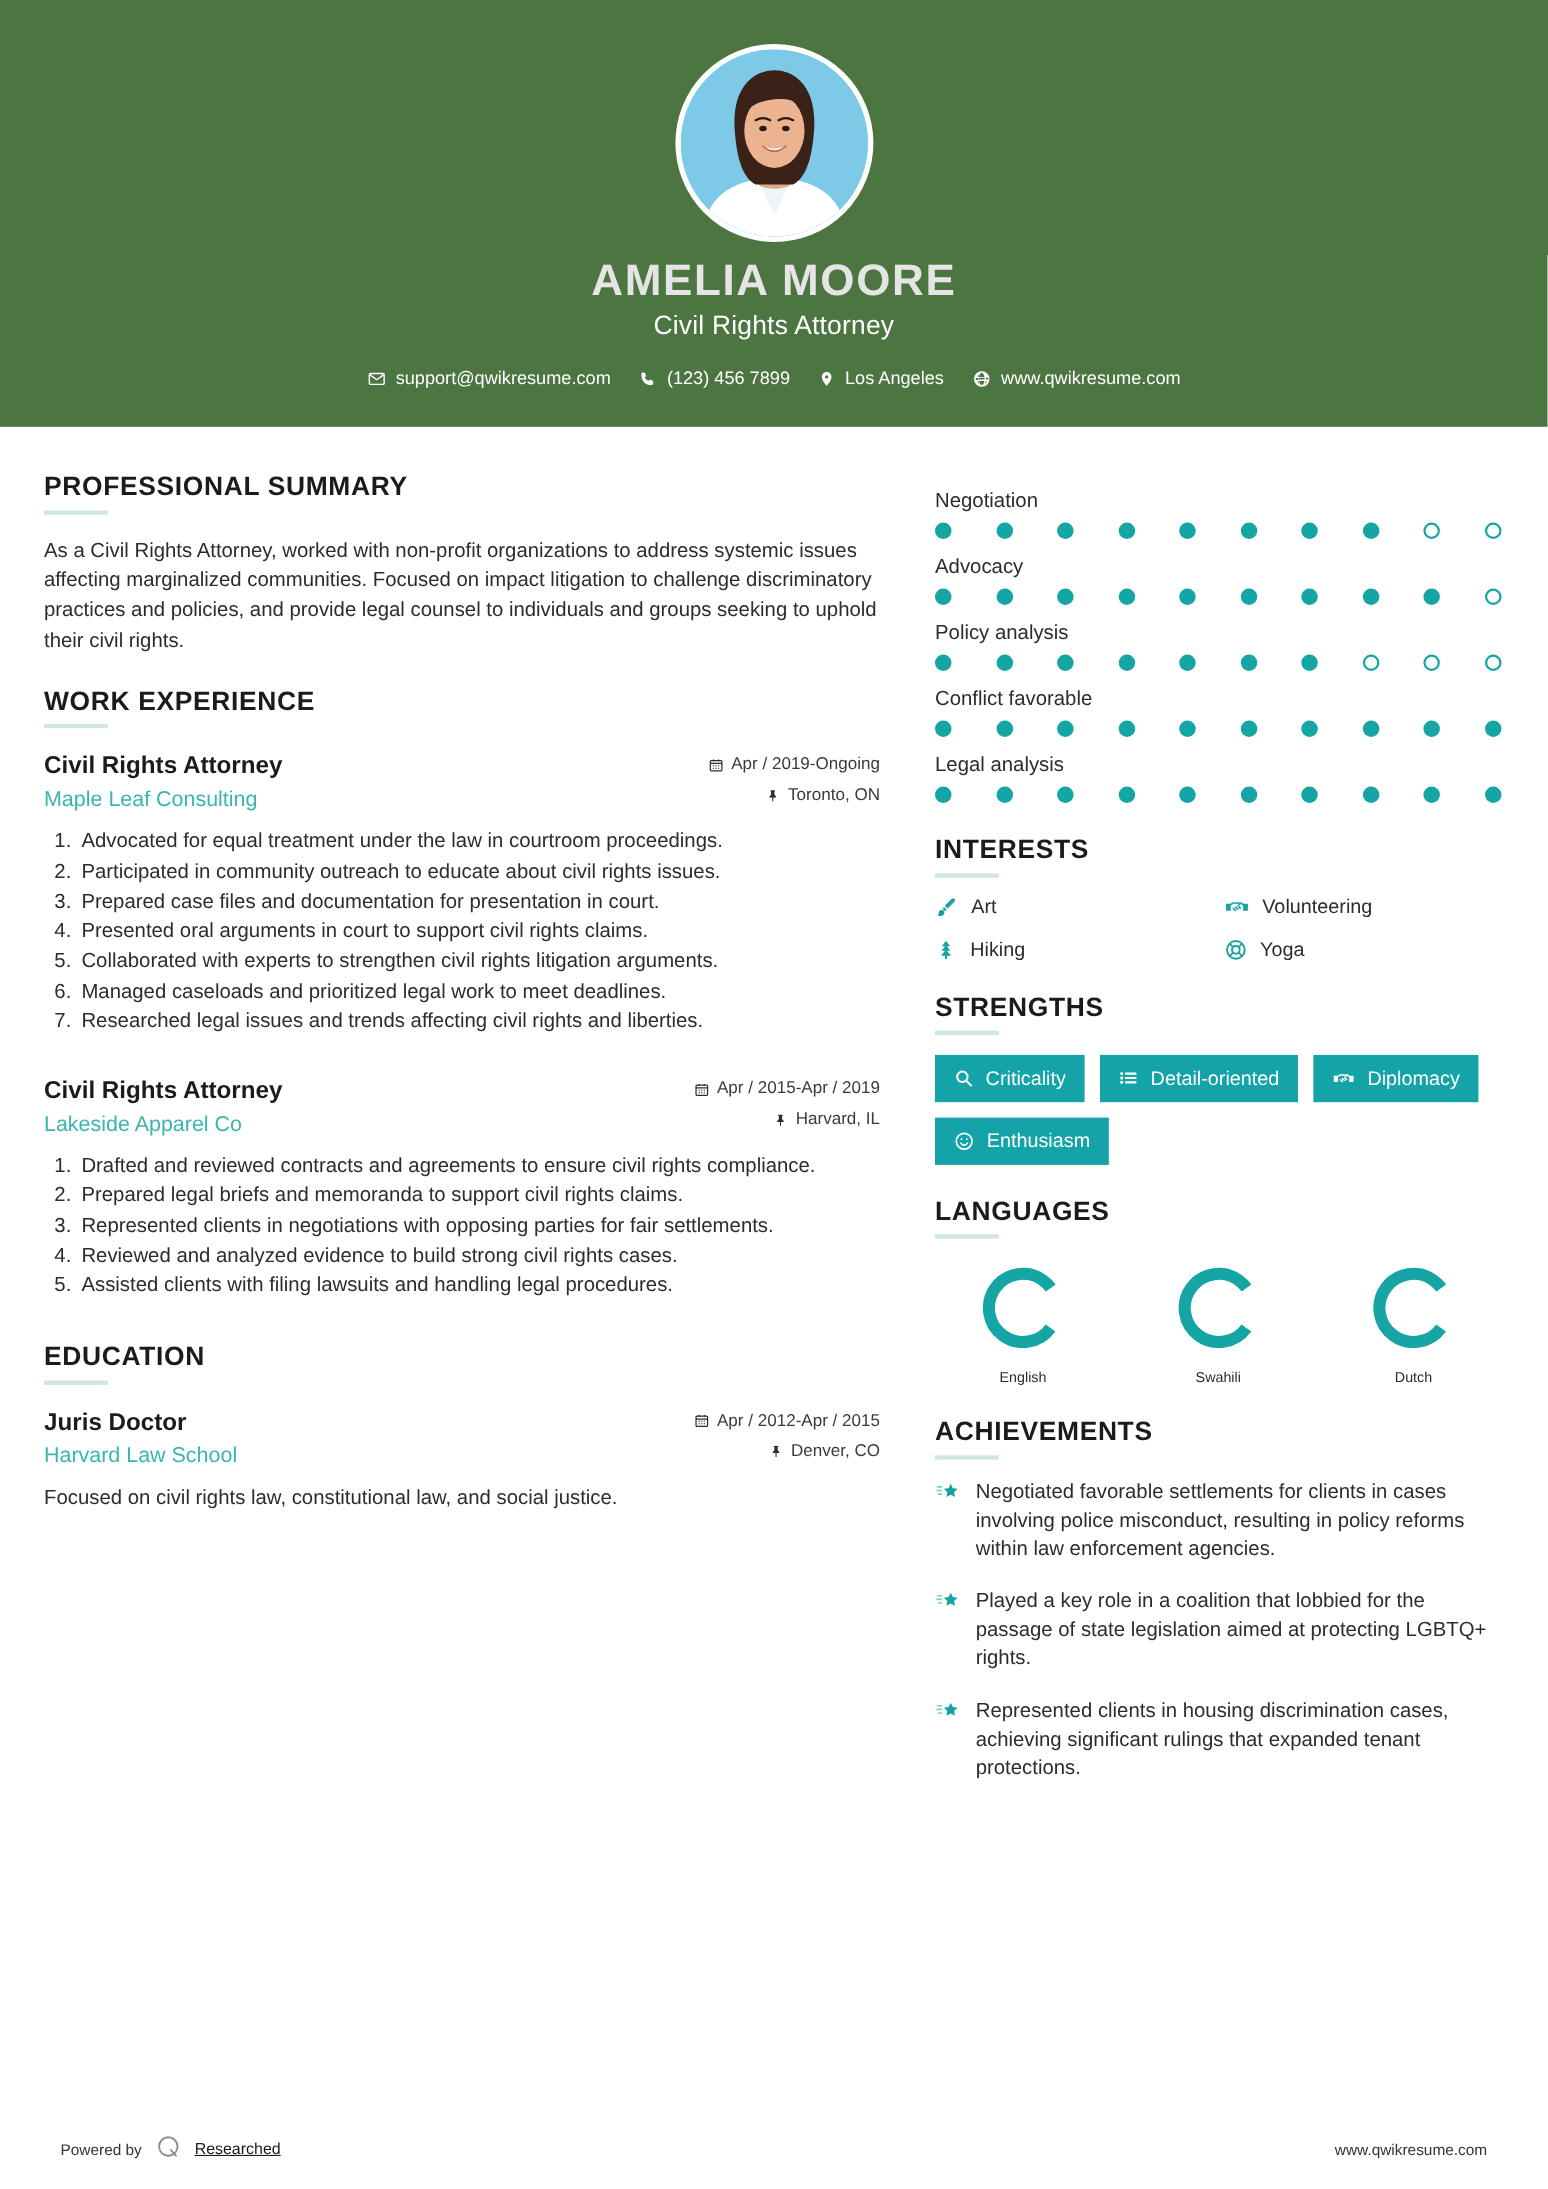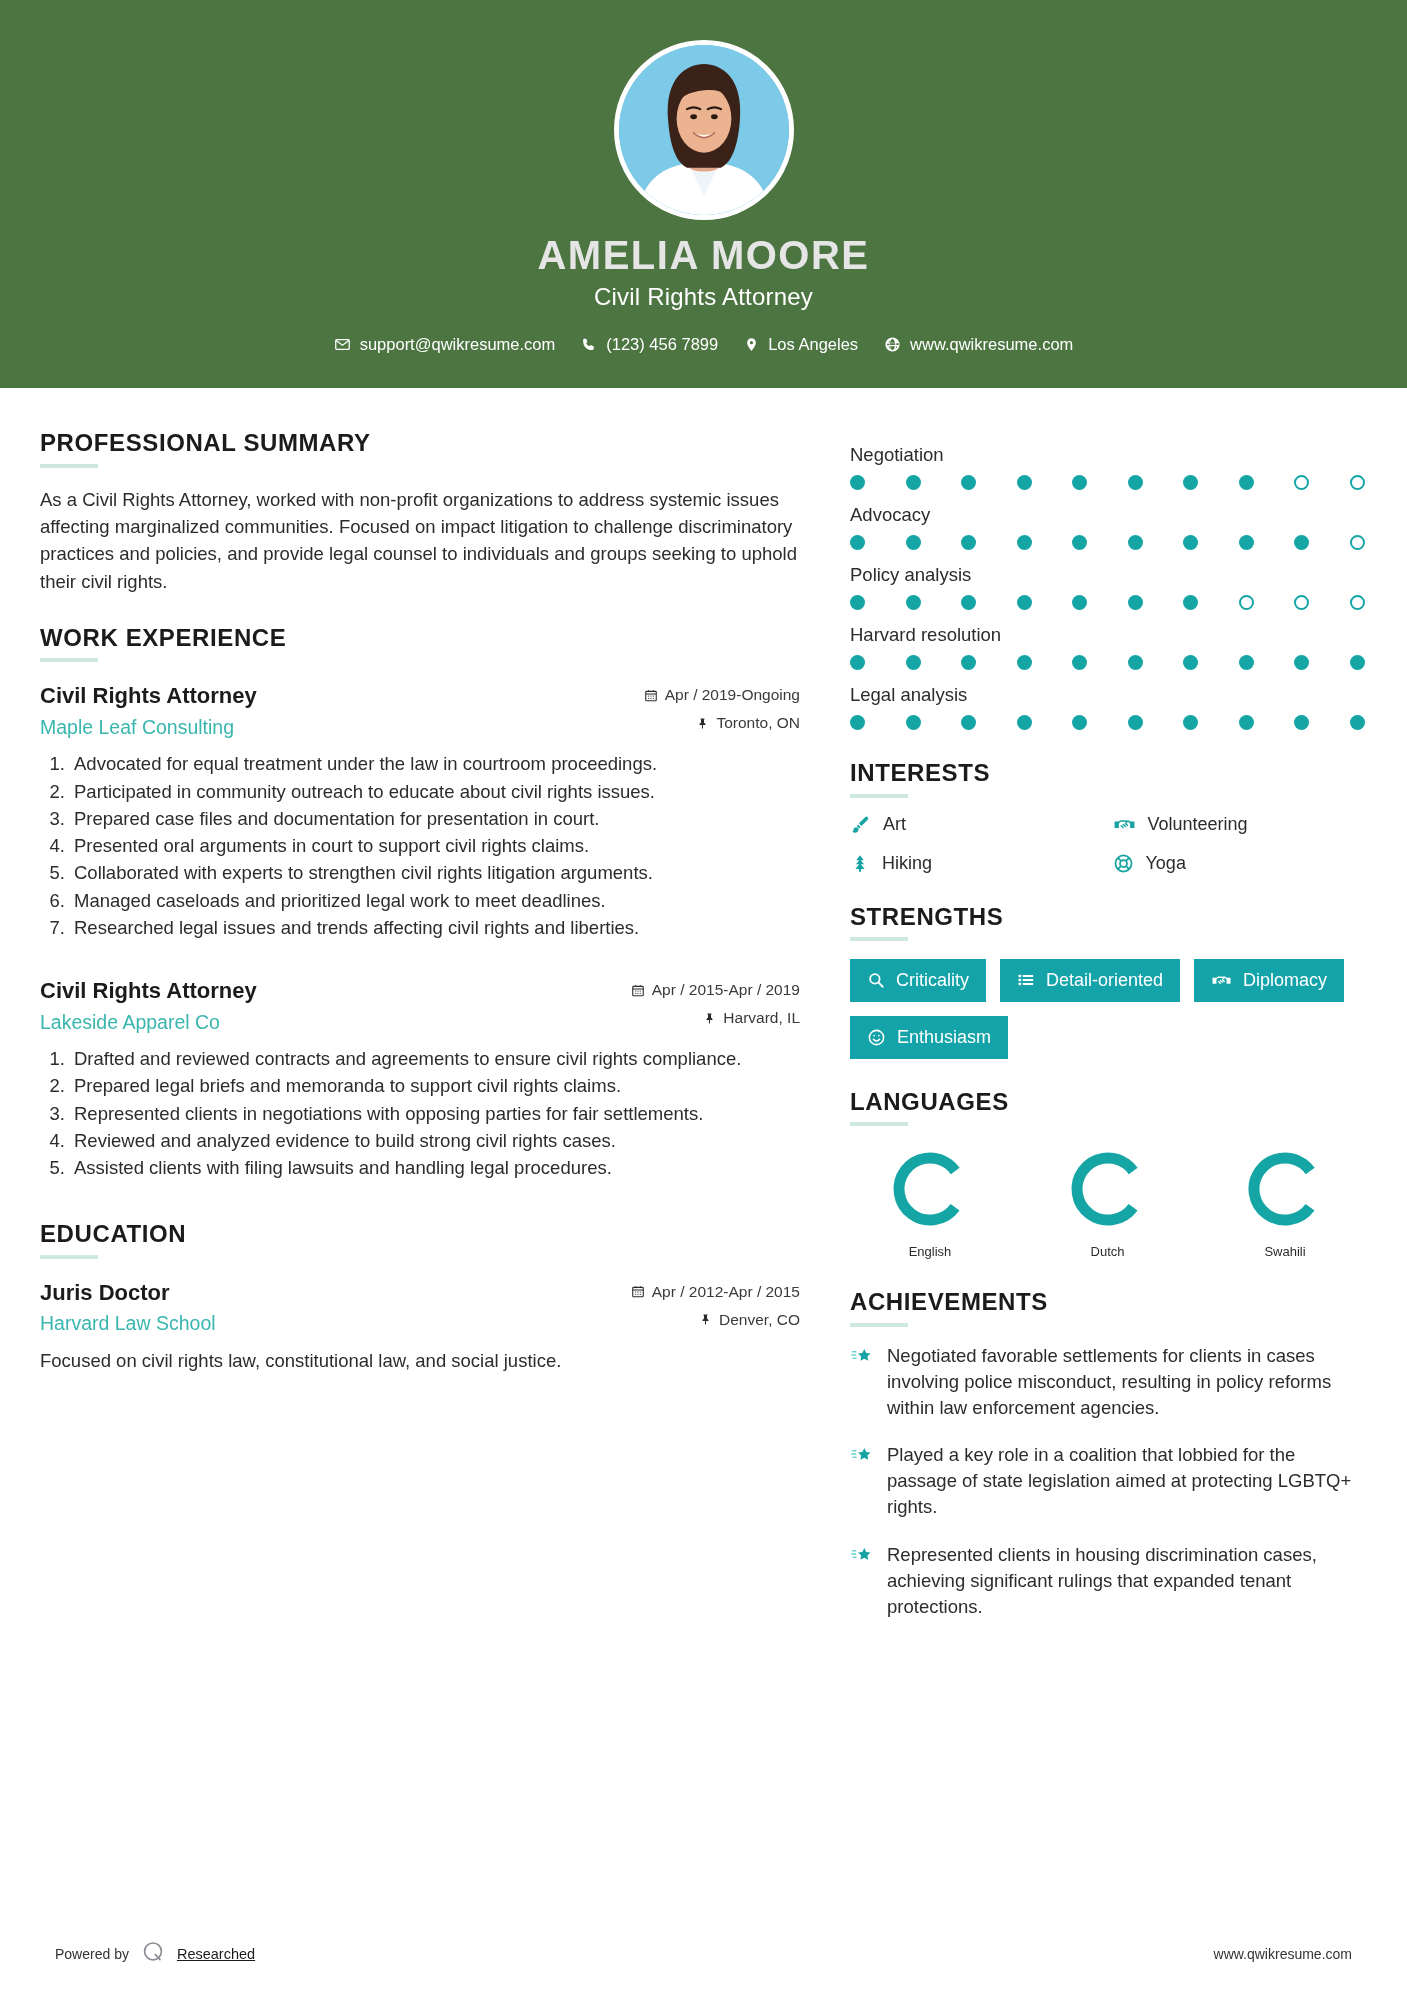--- a/index.html
+++ b/index.html
@@ -484,21 +484,21 @@
             <span class="dot on"></span>
             <span class="dot on"></span>
             <span class="dot on"></span>
             <span class="dot on"></span>
             <span class="dot off"></span>
             <span class="dot off"></span>
             <span class="dot off"></span>
           </div>
       </div>
       <div class="skill">
-        <div class="skill-name">Harvard resolution</div>
+        <div class="skill-name">Conflict favorable</div>
         <div class="dots">
             <span class="dot on"></span>
             <span class="dot on"></span>
             <span class="dot on"></span>
             <span class="dot on"></span>
             <span class="dot on"></span>
             <span class="dot on"></span>
             <span class="dot on"></span>
             <span class="dot on"></span>
             <span class="dot on"></span>
@@ -647,28 +647,28 @@
           <svg class="lang-ring" width="86" height="86" viewBox="0 0 86 86">
             <circle cx="43" cy="43" r="31" fill="none" stroke="#15a5a5" stroke-width="11" stroke-linecap="butt" transform="rotate(36 43 43)" stroke-dasharray="155.82299561805374 38.95574890451343"></circle>
           </svg>
           <div class="lang-name">English</div>
         </div>
 
         <div class="lang">
           <svg class="lang-ring" width="86" height="86" viewBox="0 0 86 86">
             <circle cx="43" cy="43" r="31" fill="none" stroke="#15a5a5" stroke-width="11" stroke-linecap="butt" transform="rotate(36 43 43)" stroke-dasharray="155.82299561805374 38.95574890451343"></circle>
           </svg>
-          <div class="lang-name">Dutch</div>
+          <div class="lang-name">Swahili</div>
         </div>
 
         <div class="lang">
           <svg class="lang-ring" width="86" height="86" viewBox="0 0 86 86">
             <circle cx="43" cy="43" r="31" fill="none" stroke="#15a5a5" stroke-width="11" stroke-linecap="butt" transform="rotate(36 43 43)" stroke-dasharray="155.82299561805374 38.95574890451343"></circle>
           </svg>
-          <div class="lang-name">Swahili</div>
+          <div class="lang-name">Dutch</div>
         </div>
 
       </div>
     </div>
 
     <div class="sec-block">
       <div class="sec">
         <div class="sec-title">ACHIEVEMENTS</div>
         <div class="sec-rule"></div>
       </div>

